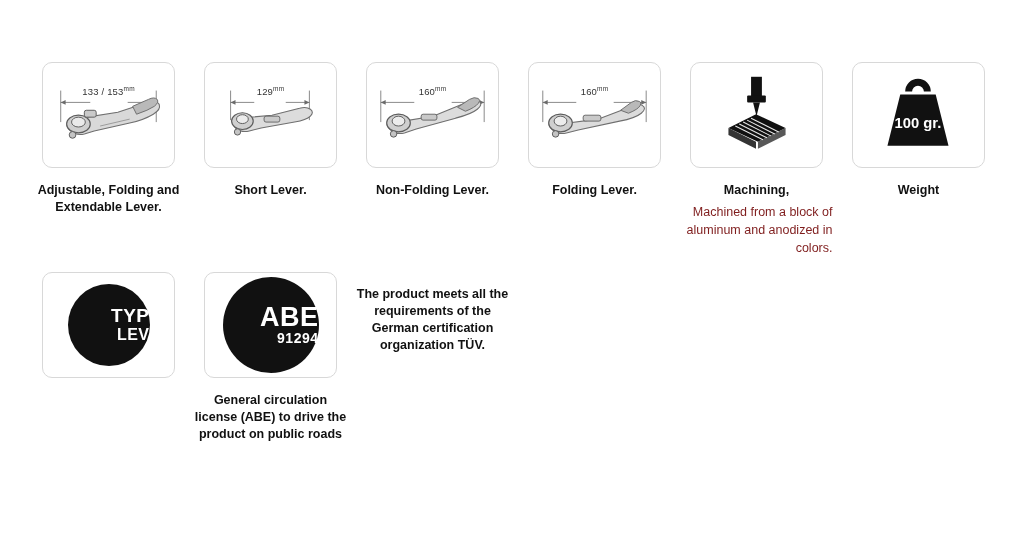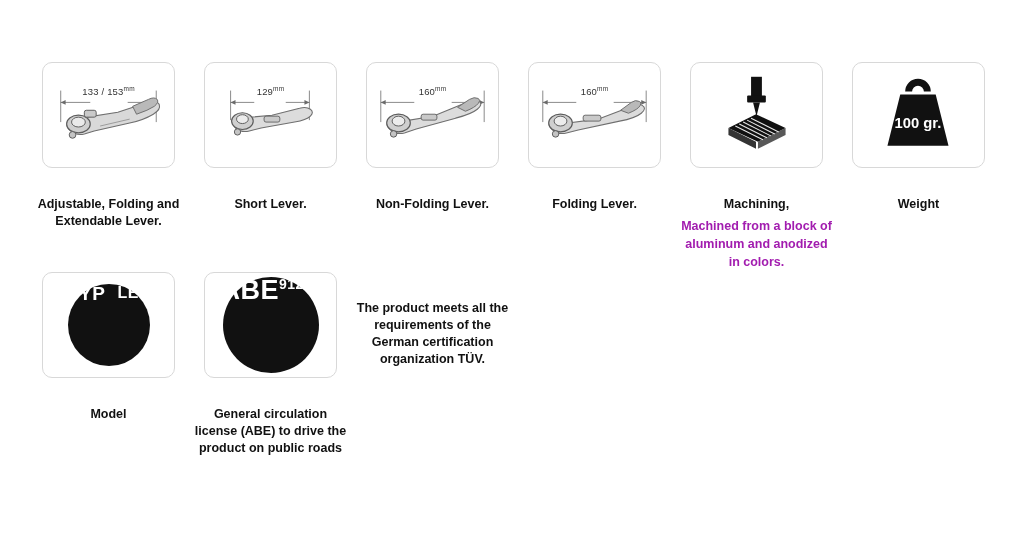--- a/index.html
+++ b/index.html
@@ -36,35 +36,35 @@
     width: 133px;
     height: 106px;
     border: 1px solid #d8d8d8;
     border-radius: 10px;
     background: #ffffff;
     position: relative;
     overflow: hidden;
   }
 
   .caption {
-    margin-top: 28px;
+    margin-top: 14px;
     font-size: 12.5px;
     font-weight: bold;
     line-height: 1.35;
     text-align: center;
     color: #111;
     width: 152px;
   }
   .subcaption {
     margin-top: 4px;
     font-size: 12.5px;
-    font-weight: bold;
+    font-weight: normal;
     line-height: 1.45;
-    text-align: center;
-    color: #a21caf;
+    text-align: right;
+    color: #7f1d1d;
     width: 152px;
   }
 
   
   .lever-wrap { position: absolute; inset: 0; }
   .dimlabel {
     position: absolute;
     left: 0; right: 0;
     top: 22px;
     text-align: center;
@@ -86,22 +86,22 @@
 
   
   .badge-circle {
     position: absolute;
     left: 50%;
     top: 50%;
     transform: translate(-50%, -50%);
     background: #111111;
     border-radius: 50%;
     display: flex;
-    flex-direction: row;
-    align-items: flex-start;
+    flex-direction: column;
+    align-items: flex-end;
     justify-content: center;
     color: #fff;
   }
   .badge-typ { width: 82px; height: 82px; }
   .badge-typ .l1 { font-size: 19px; font-weight: bold; letter-spacing: .5px; line-height: 1.05; }
   .badge-typ .l2 { font-size: 16px; font-weight: bold; letter-spacing: .5px; line-height: 1.1; margin-left: 12px; }
 
   .badge-abe { width: 96px; height: 96px; }
   .badge-abe .l1 { font-size: 27px; font-weight: bold; letter-spacing: .5px; line-height: 1; }
   .badge-abe .l2 { font-size: 14px; font-weight: bold; letter-spacing: .5px; line-height: 1.05; }
@@ -255,21 +255,20 @@
 
   <div class="row" id="row2">
 
     <div class="cell">
       <div class="tile">
         <div class="badge-circle badge-typ">
           <div class="l1">TYP</div>
           <div class="l2">LEV</div>
         </div>
       </div>
-      <div class="caption">Model</div>
     </div>
 
     <div class="cell">
       <div class="tile">
         <div class="badge-circle badge-abe">
           <div class="l1">ABE</div>
           <div class="l2">91294</div>
         </div>
       </div>
       <div class="caption">General circulation license (ABE) to drive the product on public roads</div>

